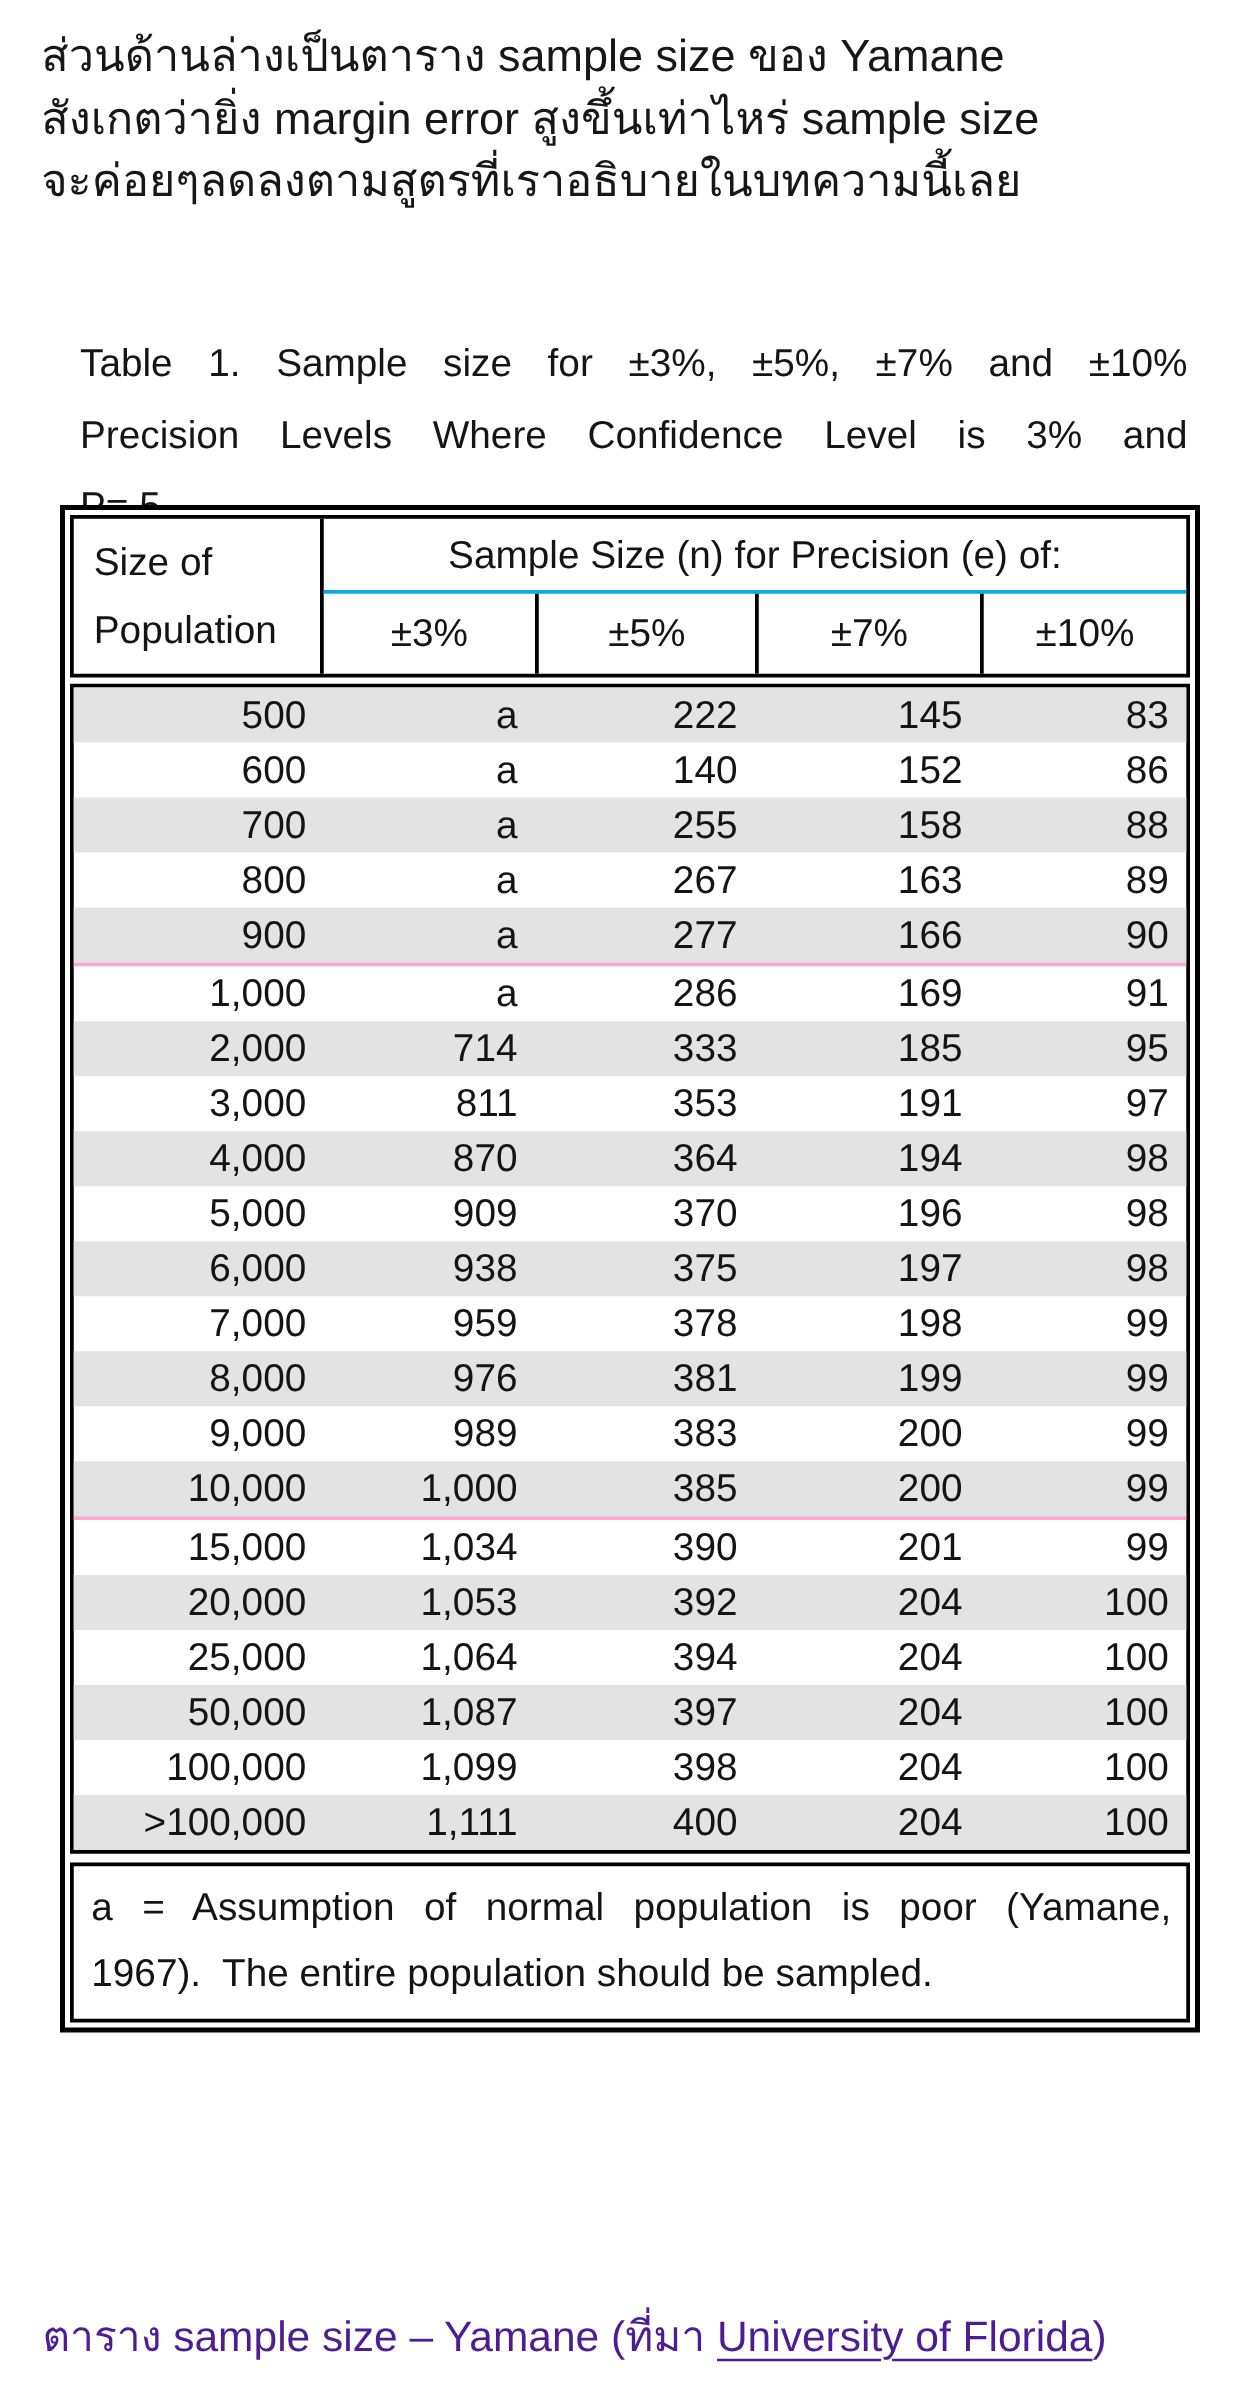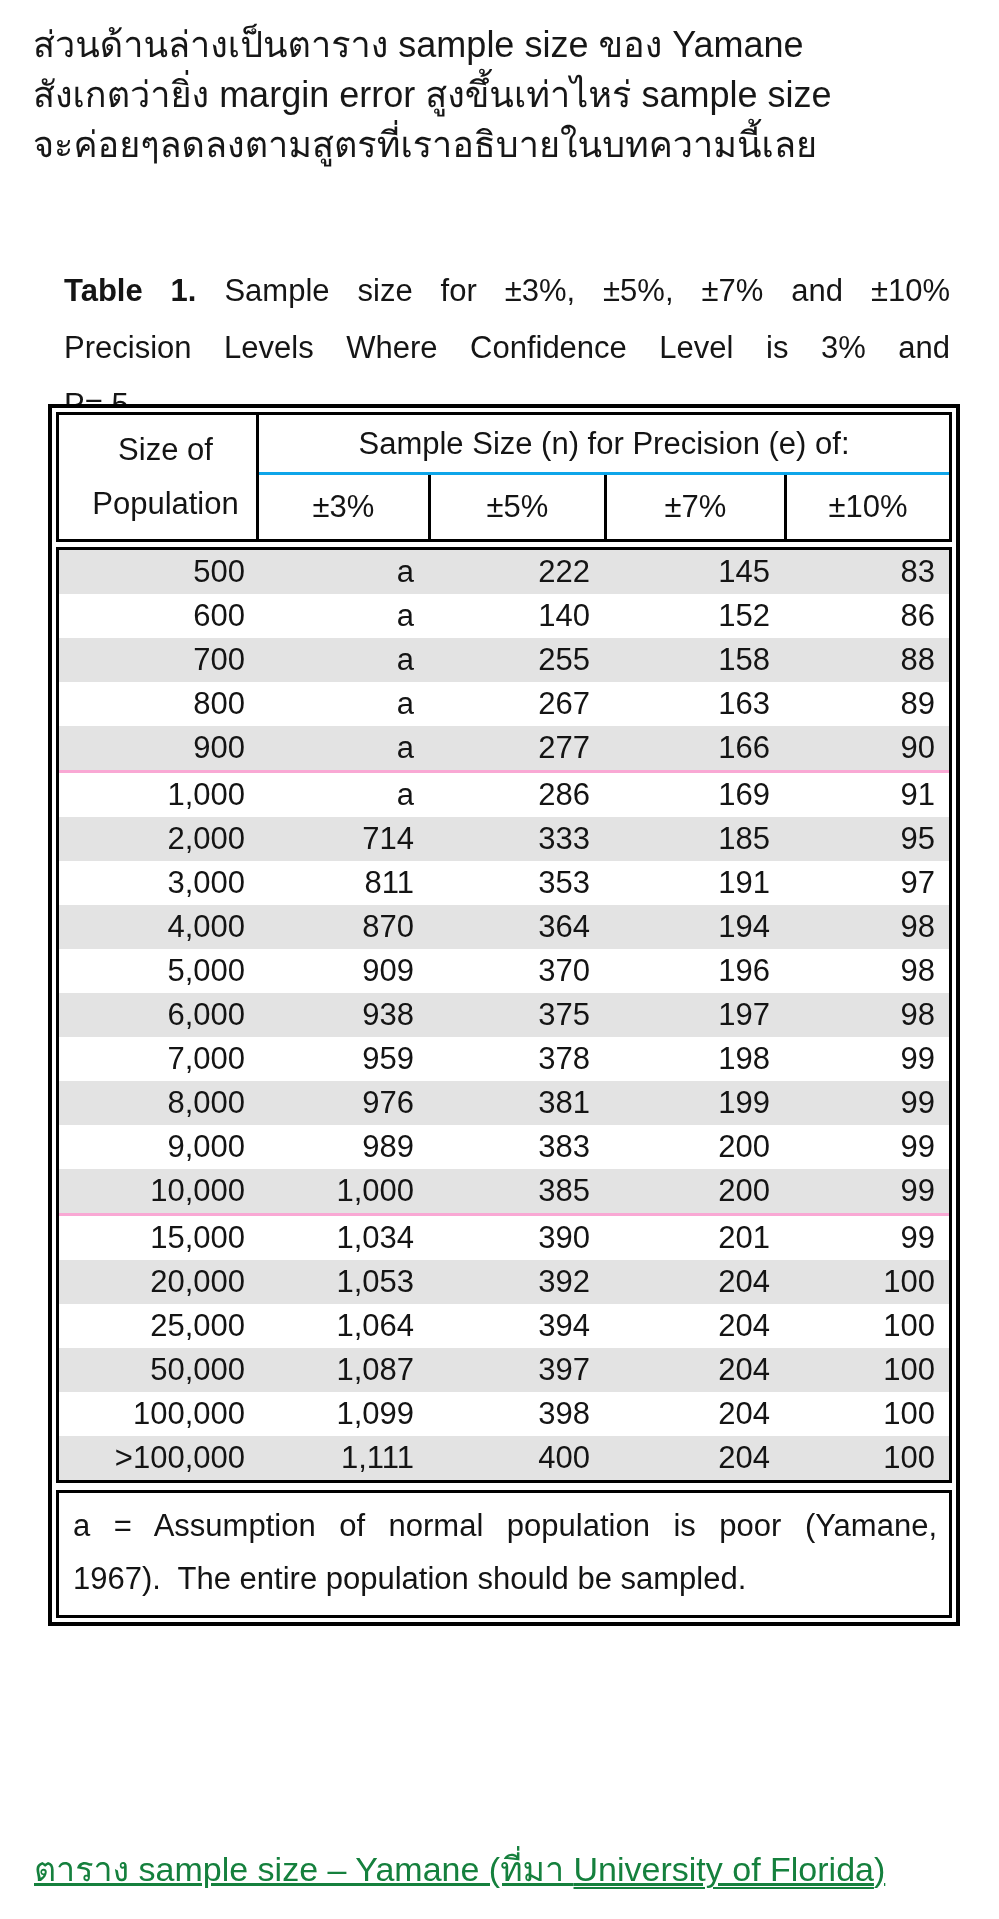--- a/index.html
+++ b/index.html
@@ -18,21 +18,21 @@
     font-size:36px; line-height:50px; color:#171717;
   }
 
   
   .table-title {
     position:absolute; left:64px; top:262px; width:886px;
     font-size:31px; line-height:57px; color:#151515;
   }
   .jline { text-align:justify; text-align-last:justify; }
   .lline { text-align:left; }
-  .bold { font-weight:bold;margin-top:44px; }
+  .bold { font-weight:normal;margin-top:44px; }
 
   
   .table-outer {
     position:absolute; left:48px; top:404px; width:912px;
     border:4px solid #000; padding:4px;
     box-sizing:border-box; background:#fff;
   }
 
   .hdr {
     display:grid;
@@ -40,21 +40,20 @@
     grid-template-rows:60px 64px;
     border:3px solid #000;
     box-sizing:content-box;
     font-size:31px;
   }
   .cell-pop {
     grid-row:1/3; grid-column:1;
     border-right:3px solid #000;
     display:flex; flex-direction:column; justify-content:space-evenly;
     padding-left:16px;
-    text-align:center;
   }
   .cell-span {
     grid-row:1; grid-column:2/6;
     border-bottom:3px solid #0ea5e9;
     display:flex; align-items:center; justify-content:center;
   }
   .cell-prec { grid-row:2; display:flex; align-items:center; justify-content:center; }
   .cell-prec.bl { border-left:3px solid #000; }
 
   .body-box {
@@ -76,21 +75,21 @@
     margin-top:7px;
     padding:6px 12px 10px 14px;
     font-size:31px; line-height:53px;
   }
   .fn-l1 { text-align:justify; text-align-last:justify; }
   .fn-l2 { white-space:pre-wrap; }
 
   
   .caption {
     position:absolute; left:34px; top:1842px; width:950px;
-    font-size:34px; color:#15803d;text-decoration:underline;
+    font-size:34px; color:#4c1d95;
   }
   .caption .link { text-decoration:underline; text-underline-offset:6px; text-decoration-thickness:2px; cursor:pointer; }
 </style>
 </head>
 <body>
 
 <div class="intro">
   <div>ส่วนด้านล่างเป็นตาราง sample size ของ Yamane</div>
   <div>สังเกตว่ายิ่ง margin error สูงขึ้นเท่าไหร่ sample size</div>
   <div>จะค่อยๆลดลงตามสูตรที่เราอธิบายในบทความนี้เลย</div>

